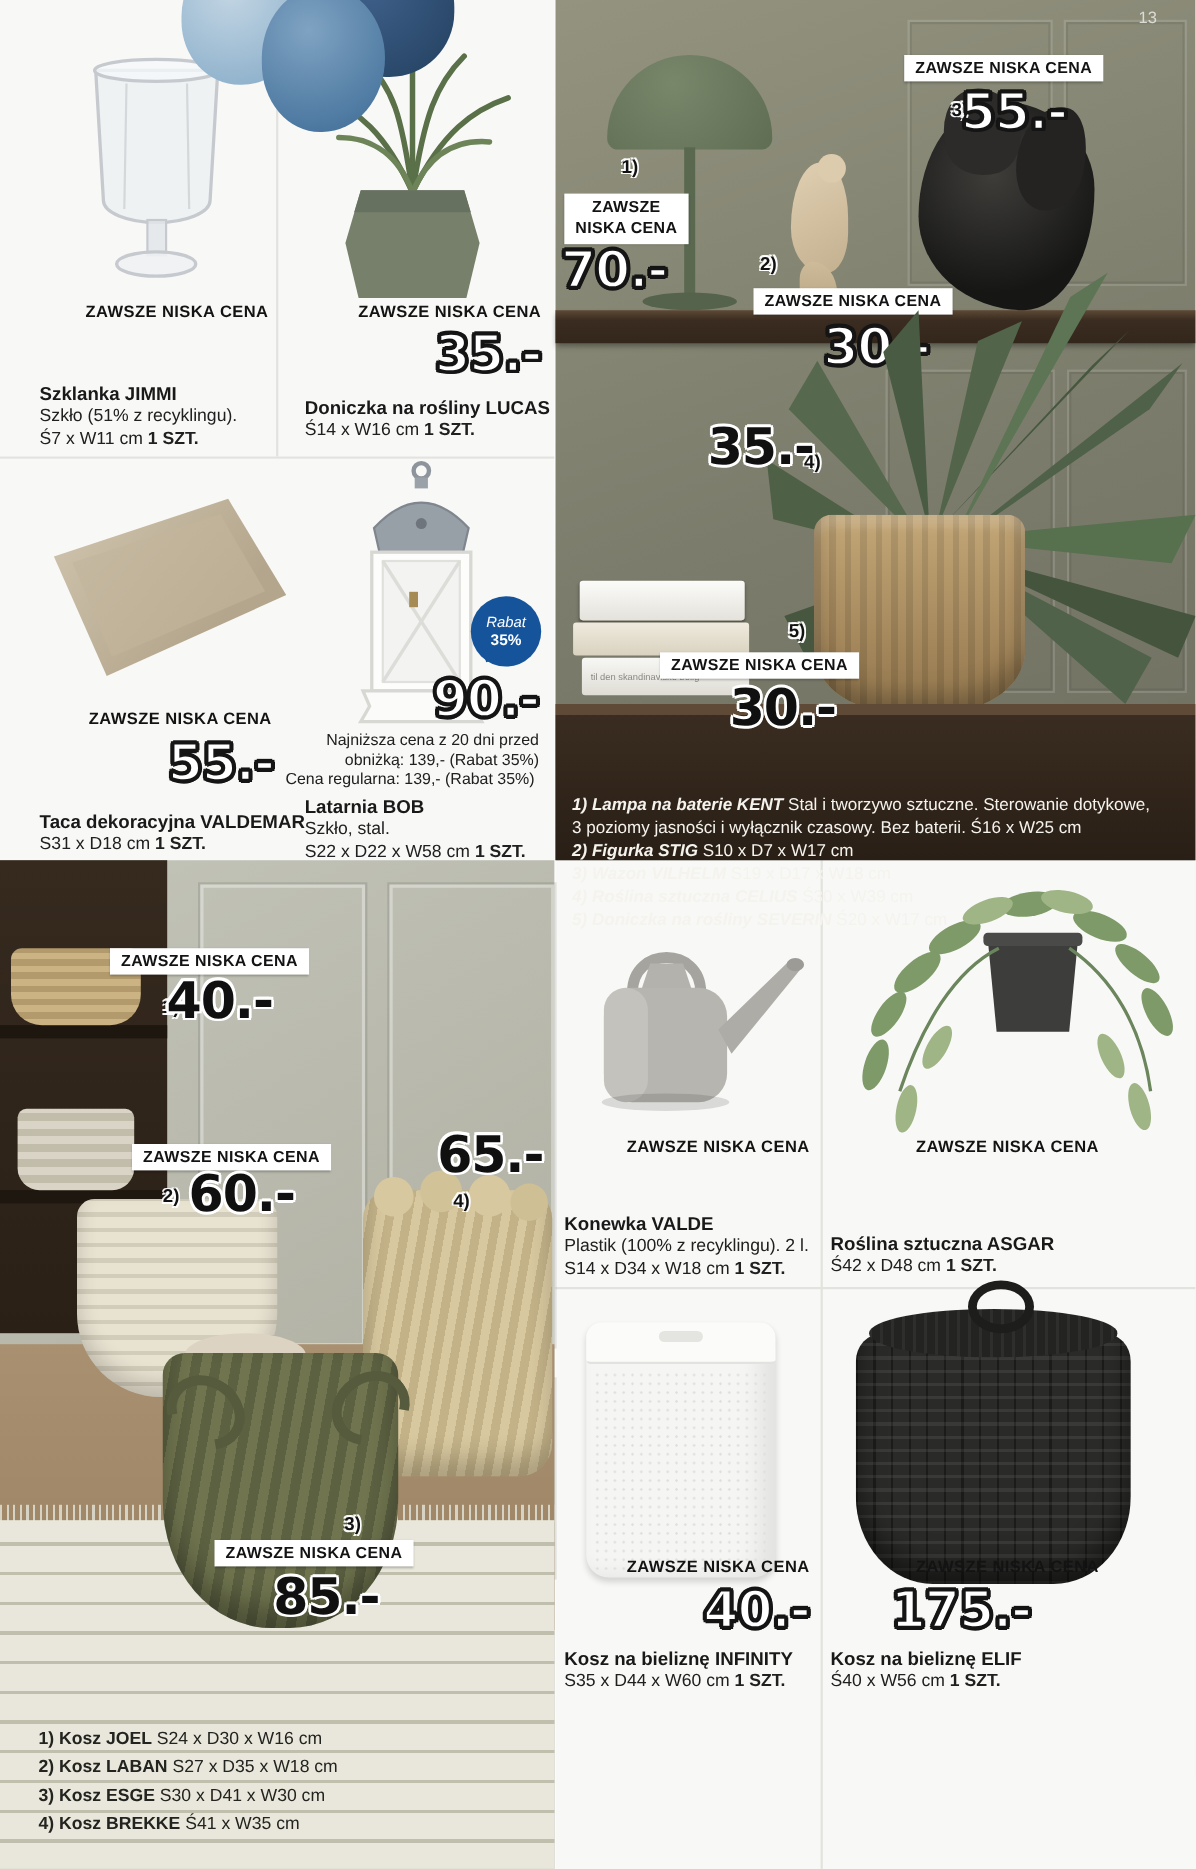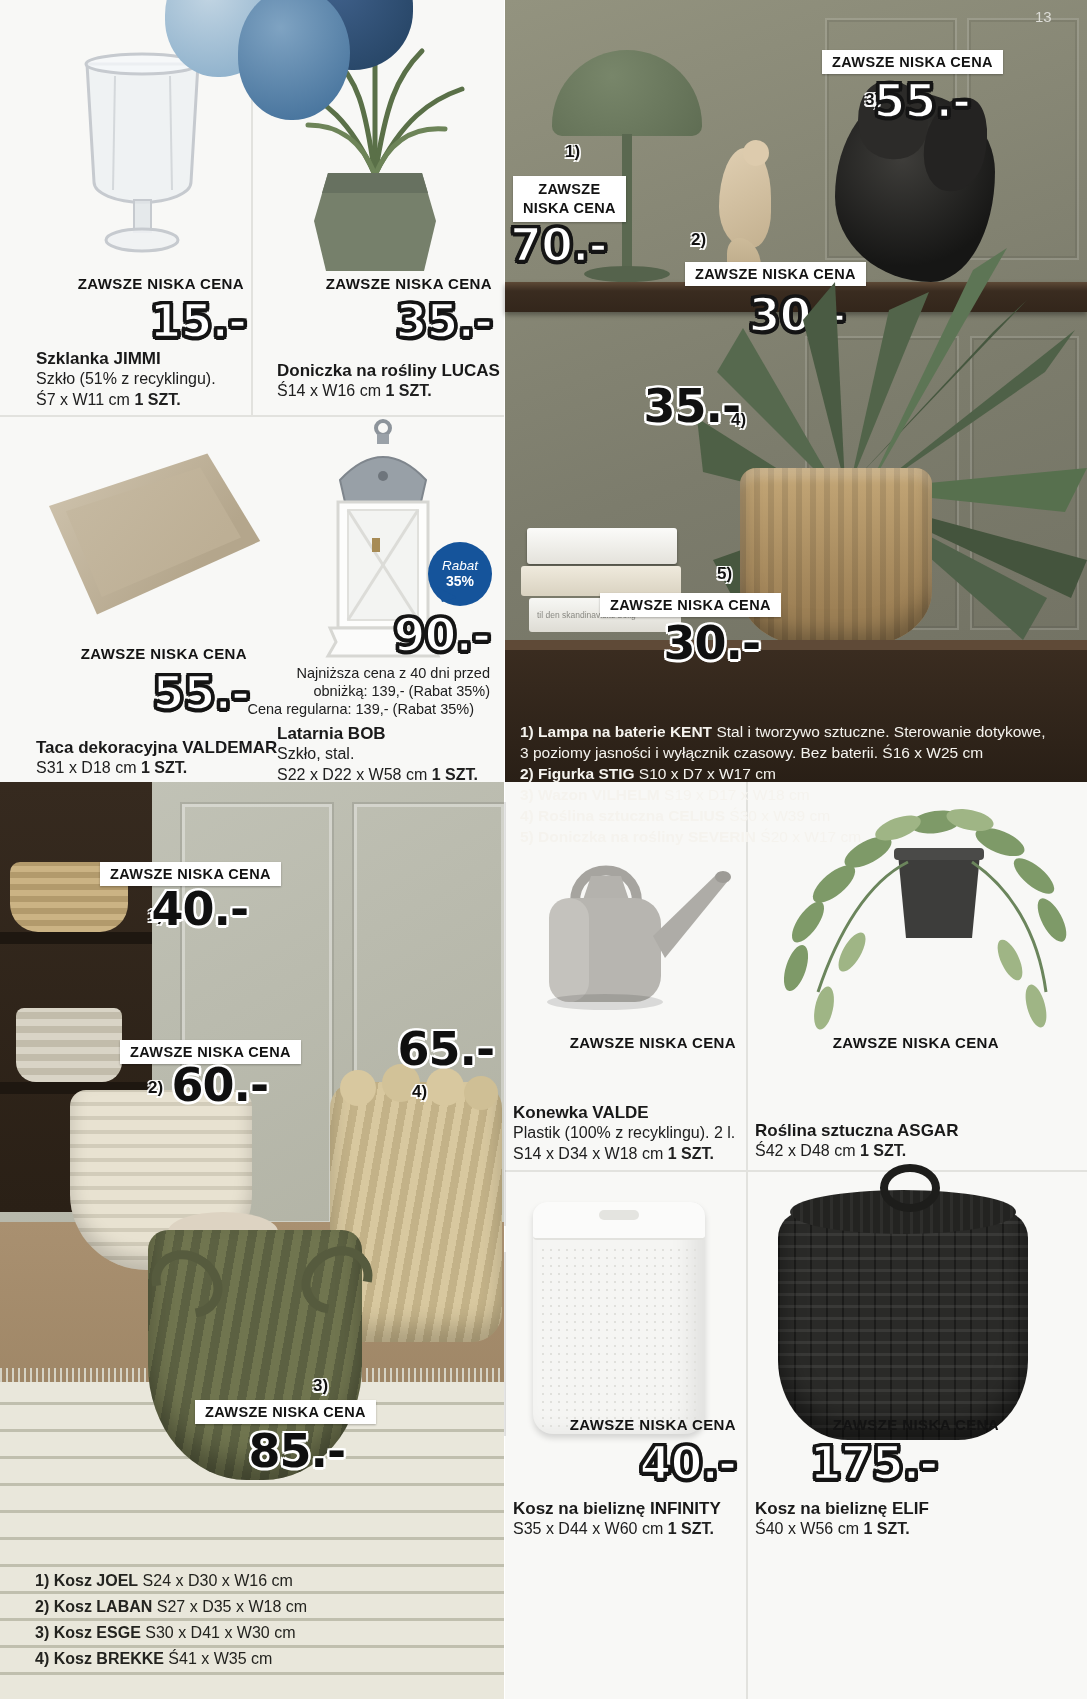--- a/index.html
+++ b/index.html
@@ -28,21 +28,21 @@
   .sup{font-size:25px;vertical-align:top;letter-spacing:-.5px;border-bottom:4px solid #151515;
        padding-bottom:1px;margin-left:2px;line-height:1;display:inline-block;}
   .num-label{font-weight:bold;font-size:17px;color:#111;white-space:nowrap;
     text-shadow:1.5px 1.5px 0 rgba(255,255,255,.95),-1.5px -1.5px 0 rgba(255,255,255,.95),
                 1.5px -1.5px 0 rgba(255,255,255,.95),-1.5px 1.5px 0 rgba(255,255,255,.95);}
   
   .pname{font-size:17px;font-weight:bold;color:#191919;line-height:1.3;white-space:nowrap;}
   .pdesc{font-size:16px;color:#202020;line-height:1.3;white-space:nowrap;}
   .fine{font-size:14.5px;color:#202020;line-height:1.45;white-space:nowrap;text-align:right;}
   .list-line{font-size:15.5px;color:#f5f3ee;line-height:1.35;white-space:nowrap;}
-  .list-line b{font-weight:bold;}
+  .list-line b{font-weight:bold;font-style:italic;}
   .bl-line{font-size:16px;color:#23231f;line-height:1.62;white-space:nowrap;}
   .bl-line b{font-weight:bold;margin-top:30px;}
   
   .rabat{width:64px;height:64px;border-radius:50%;background:#15549b;color:#fff;display:flex;
          flex-direction:column;align-items:center;justify-content:center;position:absolute;}
   .rabat::after{content:'';position:absolute;left:3px;bottom:-7px;width:0;height:0;
          border:11px solid transparent;border-top-color:#15549b;transform:rotate(28deg);}
   .rabat .r1{font-style:italic;font-size:13.5px;line-height:1.1;}
   .rabat .r2{font-weight:bold;font-size:14px;line-height:1.15;}
   
@@ -67,21 +67,20 @@
 
   <svg class="abs" style="left:55px;top:50px;" width="175" height="210" viewBox="0 0 175 210">
     <path d="M32,14 h111 l-7,118 a48,20 0 0 1 -97,0 Z" fill="rgba(234,238,241,.6)" stroke="#c6cacf" stroke-width="3"></path>
     <ellipse cx="87" cy="14" rx="56" ry="10" fill="rgba(245,248,250,.8)" stroke="#c6cacf" stroke-width="3"></ellipse>
     <line x1="60" y1="26" x2="58" y2="140" stroke="#d4d8db" stroke-width="2"></line>
     <line x1="115" y1="26" x2="117" y2="140" stroke="#d4d8db" stroke-width="2"></line>
     <rect x="79" y="150" width="17" height="32" fill="rgba(226,230,233,.85)" stroke="#c6cacf" stroke-width="2"></rect>
     <ellipse cx="87" cy="190" rx="36" ry="11" fill="rgba(238,241,243,.9)" stroke="#c6cacf" stroke-width="3"></ellipse>
   </svg>
   <div class="abs card-badge" style="left:0;top:275px;width:244px;text-align:right;">ZAWSZE NISKA CENA</div>
-  <div class="abs price hollow" style="left:0;top:298px;width:246px;text-align:right;">15.-</div>
   <div class="abs pname" style="left:36px;top:348px;">Szklanka JIMMI</div>
   <div class="abs pdesc" style="left:36px;top:369px;">Szkło (51% z recyklingu).</div>
   <div class="abs pdesc" style="left:36px;top:390px;"><span>Ś7 x W11 cm </span><b>1 SZT.</b></div>
 
   <div class="abs" style="left:288px;top:-55px;width:125px;height:125px;border-radius:50% 50% 48% 52%;background:radial-gradient(circle at 38% 35%, #3f608a, #22405f);z-index:4;"></div>
   <div class="abs" style="left:165px;top:-45px;width:112px;height:122px;border-radius:50% 50% 52% 48%;background:radial-gradient(circle at 40% 32%, #c2d5e3, #84aac7);z-index:5;"></div>
   <div class="abs" style="left:238px;top:-12px;width:112px;height:132px;border-radius:50% 50% 52% 48%;background:radial-gradient(circle at 38% 30%, #7fa3c2, #3d6b96);z-index:6;"></div>
 
   <svg class="abs" style="left:270px;top:25px;" width="210" height="250" viewBox="0 0 210 250">
     <g stroke="#5a7048" stroke-width="5" stroke-linecap="round" fill="none">
@@ -120,23 +119,23 @@
     <line x1="30" y1="92" x2="100" y2="202" stroke="#dcdcd8" stroke-width="3"></line>
     <line x1="100" y1="92" x2="30" y2="202" stroke="#dcdcd8" stroke-width="3"></line>
     <rect x="54" y="120" width="8" height="14" fill="#a78b55"></rect>
     <path d="M12,210 h106 l-6,14 8,14 H10 l8,-14 Z" fill="#fbfbfa" stroke="#d7d7d3" stroke-width="3"></path>
   </svg>
   <div class="rabat" style="left:428px;top:542px;">
     <span class="r1">Rabat</span>
     <span class="r2">35%</span>
   </div>
   <div class="abs price hollow" style="left:252px;top:612px;width:238px;text-align:right;">90.-</div>
-  <div class="abs fine" style="left:200px;top:663px;width:290px;">Najniższa cena z 40 dni przed</div>
+  <div class="abs fine" style="left:200px;top:663px;width:290px;">Najniższa cena z 20 dni przed</div>
   <div class="abs fine" style="left:200px;top:681px;width:290px;">obniżką: 139,- (Rabat 35%)</div>
-  <div class="abs fine" style="left:184px;top:699px;width:290px;">Cena regularna: 139,- (Rabat 35%)</div>
+  <div class="abs fine" style="left:196px;top:699px;width:290px;">Cena regularna: 139,- (Rabat 35%)</div>
   <div class="abs pname" style="left:277px;top:723px;">Latarnia BOB</div>
   <div class="abs pdesc" style="left:277px;top:744px;">Szkło, stal.</div>
   <div class="abs pdesc" style="left:277px;top:765px;"><span>S22 x D22 x W58 cm </span><b>1 SZT.</b></div>
 
   <div class="abs" style="left:505px;top:0;width:582px;height:782px;background:linear-gradient(160deg,#93937f,#7d7d6d 60%,#73736-4);background-color:#86867“5;"></div>
   <div class="abs" style="left:505px;top:0;width:582px;height:782px;background:linear-gradient(160deg,#93937f,#7c7c6c 55%,#6f6f61);">
 
     <div class="abs panel" style="left:320px;top:18px;width:128px;height:238px;"></div>
     <div class="abs panel" style="left:462px;top:18px;width:108px;height:238px;"></div>
     <div class="abs panel" style="left:300px;top:336px;width:150px;height:290px;"></div>

